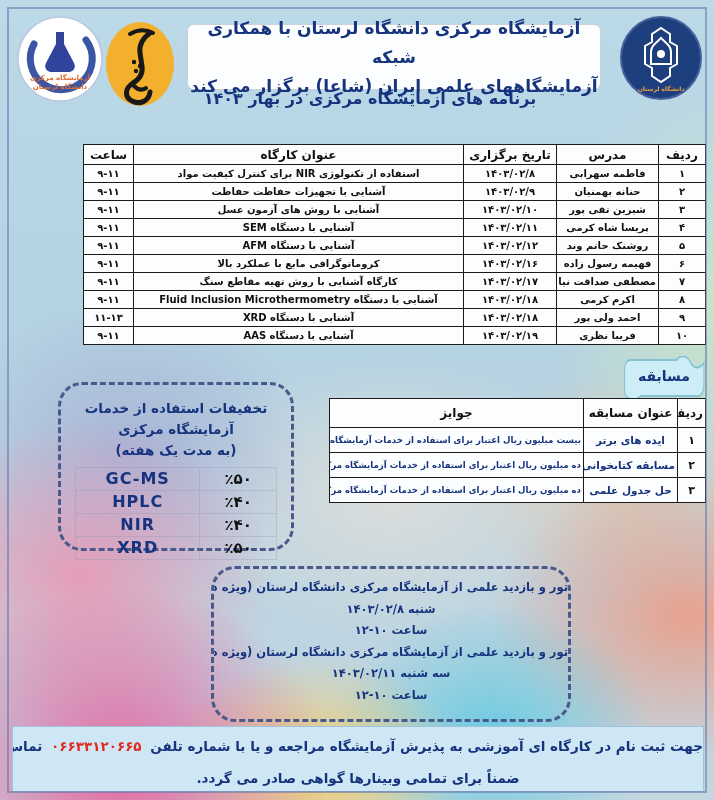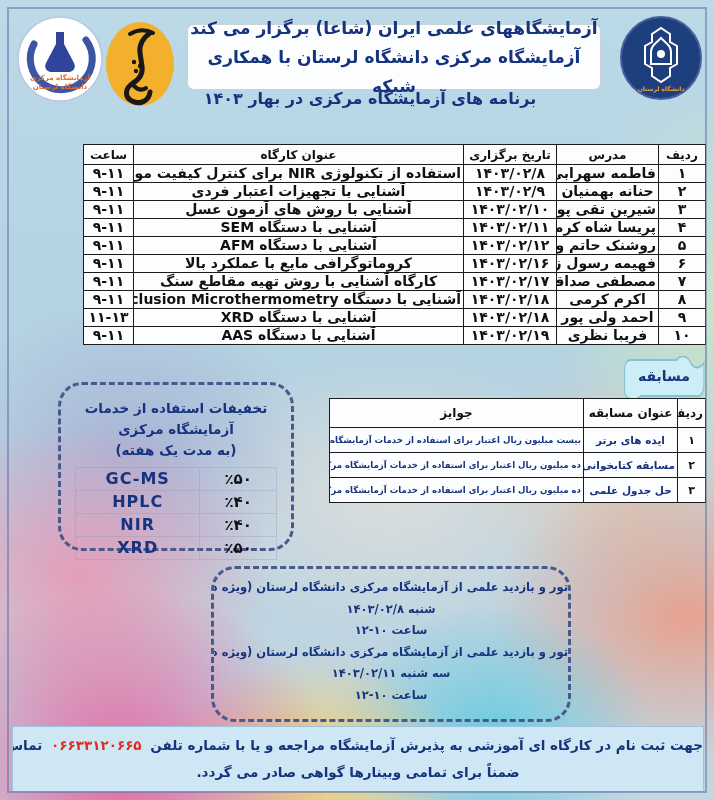--- a/index.html
+++ b/index.html
@@ -51,21 +51,21 @@
   .ribbon-contest{left:622px;top:356px;width:84px;height:44px;}
   .ribbon-contest .ribbon-label{font-size:14px;}
 
   
   .tbl-wrap{position:absolute;}
   table{border-collapse:collapse;table-layout:fixed;width:100%;background:#fcfdfe;}
   th,td{border:1px solid #1b1b1b;text-align:center;vertical-align:middle;
         padding:0 2px;overflow:hidden;white-space:nowrap;color:#111;}
   .webinars-wrap{left:84px;top:144px;width:622px;}
   .webinars-wrap th{height:19px;font-size:12px;}
-  .webinars-wrap td{height:17px;font-size:14px;line-height:1.1;}
+  .webinars-wrap td{height:17px;font-size:10px;line-height:1.1;}
   .contest-wrap{left:330px;top:398px;width:376px;}
   .contest-wrap th{height:28px;font-size:12px;margin-left:12px;}
   .contest-wrap td{height:24px;}
   .contest-wrap td.c-no{font-size:11px;}
   .contest-wrap td.c-title{font-size:10.5px;color:#16337e;}
   .contest-wrap td.c-prize{font-size:8.6px;color:#16337e;}
 
   
   .dashed-box{position:absolute;border:3px dashed #49598c;border-radius:24px;}
   .discount-box{left:58px;top:382px;width:230px;height:163px;}
@@ -80,21 +80,21 @@
   .tour-line{height:21.5px;line-height:21.5px;text-align:center;color:#16337e;
              font-size:11.5px;white-space:nowrap;overflow:hidden;}
 
   
   .footer{
     position:absolute;left:12px;top:726px;width:690px;height:64px;
     background:#cfe6f4;border:1px solid #9fc3da;
     display:flex;flex-direction:column;justify-content:center;
     text-align:center;color:#16337e;font-size:13.5px;line-height:27px;
   }
-  .footer .phone{color:#e02b20;margin:0 4px;unicode-bidi:embed;direction:ltr;display:inline-block;}
+  .footer .phone{color:#e02b20;margin:6px 4px;unicode-bidi:embed;direction:ltr;display:inline-block;}
   .footer-line{white-space:nowrap;overflow:hidden;}
 </style>
 </head>
 <body>
 
 <div class="poster">
 
   <div class="uni-logo">
     <svg viewBox="0 0 82 84">
       <ellipse cx="41" cy="42" rx="40" ry="41" fill="#1d3f7d" stroke="#46609c" stroke-width="2"></ellipse>
@@ -125,22 +125,22 @@
         <path d="M46,13 c-7,5 -11,12 -10,20 l2,13 c1,8 -2,13 -9,17 c-8,5 -9,14 -1,18 c8,4 17,0 18,-9" stroke-width="5"></path>
         <path d="M30,66 q6,6 12,2" stroke-width="4"></path>
       </g>
       <circle cx="30" cy="42" r="2.2" fill="#181818"></circle>
       <circle cx="36" cy="46" r="2.2" fill="#181818"></circle>
       <circle cx="32" cy="51" r="2.2" fill="#181818"></circle>
     </svg>
   </div>
 
   <div class="title-box">
+    <div>آزمایشگاه مرکزی دانشگاه لرستان با همکاری شبکه</div>
     <div>آزمایشگاههای علمی ایران (شاعا) برگزار می کند</div>
-    <div>آزمایشگاه مرکزی دانشگاه لرستان با همکاری شبکه</div>
   </div>
   <div class="subtitle">برنامه های آزمایشگاه مرکزی در بهار ۱۴۰۳</div>
 
 
   <div class="tbl-wrap webinars-wrap">
     <table dir="rtl">
       <colgroup>
           <col style="width:47px">
           <col style="width:102px">
           <col style="width:93px">
@@ -159,21 +159,21 @@
         <td>۱</td>
         <td>فاطمه سهرابی</td>
         <td>۱۴۰۳/۰۲/۸</td>
         <td>استفاده از تکنولوژی NIR برای کنترل کیفیت مواد</td>
         <td>۹-۱۱</td>
       </tr>
       <tr>
         <td>۲</td>
         <td>حنانه بهمنیان</td>
         <td>۱۴۰۳/۰۲/۹</td>
-        <td>آشنایی با تجهیزات اعتبار فردی</td>
+        <td>آشنایی با تجهیزات حفاظت حفاظت</td>
         <td>۹-۱۱</td>
       </tr>
       <tr>
         <td>۳</td>
         <td>شیرین تقی پور</td>
         <td>۱۴۰۳/۰۲/۱۰</td>
         <td>آشنایی با روش های آزمون عسل</td>
         <td>۹-۱۱</td>
       </tr>
       <tr>

